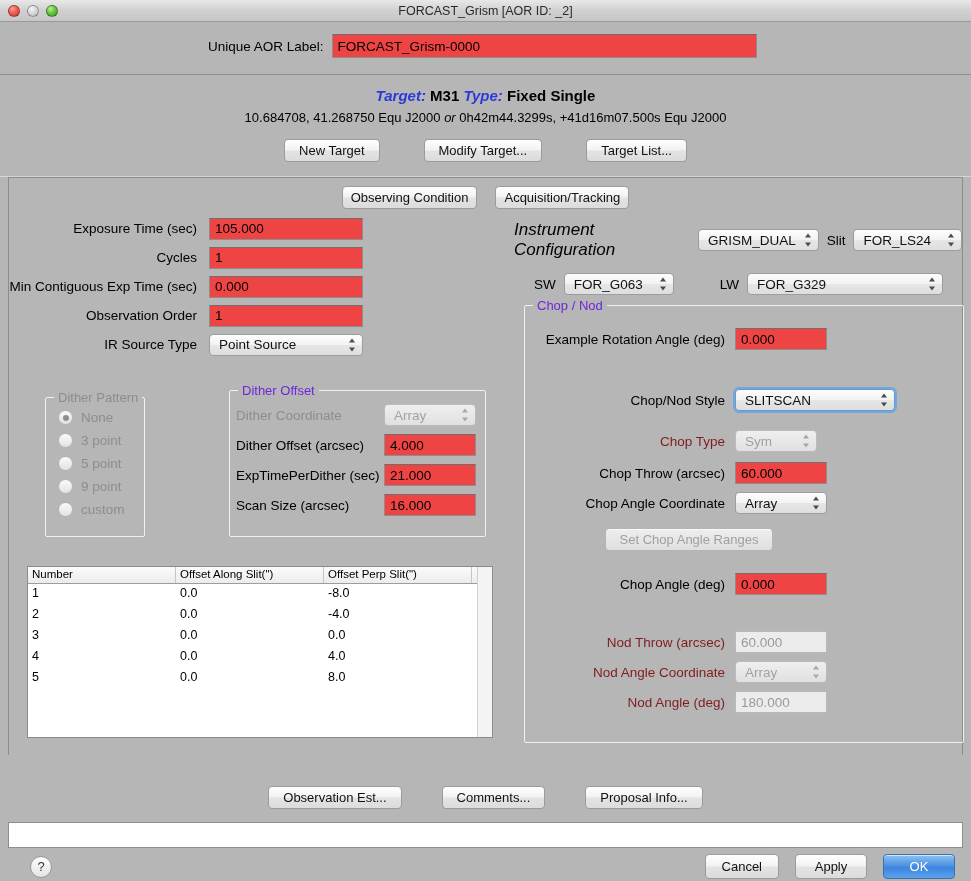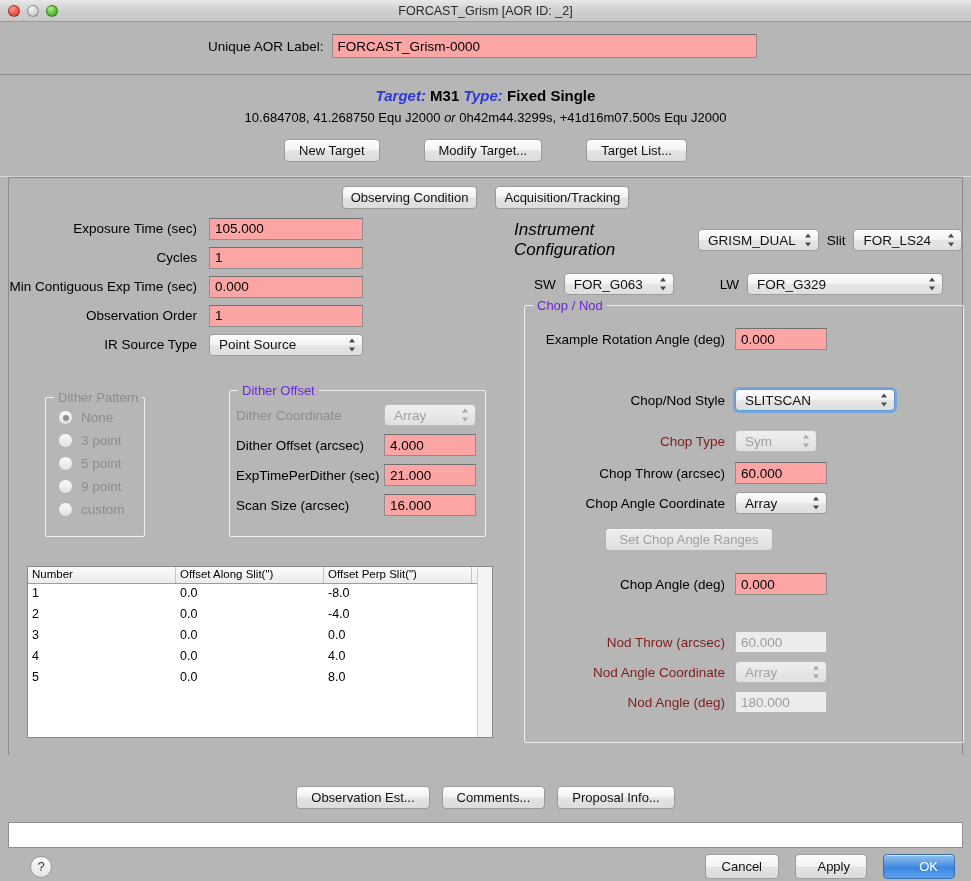--- a/index.html
+++ b/index.html
@@ -43,21 +43,21 @@
   .header-band {
     background: #b6b6b6;
     padding: 12px 0 16px 0;
   }
   .aor-row {
     display: flex; align-items: center; justify-content: flex-start;
     padding-left: 208px;
   }
   .aor-label { font-size: 13.5px; margin-right: 8px; }
   .text-input {
-    background: #fca5a5;
+    background: #ef4444;
     border: 1px solid #8e8e8e;
     border-top-color: #6f6f6f;
     height: 24px;
     padding: 2px 5px;
     font-family: "Liberation Sans", sans-serif;
     font-size: 13.5px;
     color: #000;
     outline: none;
   }
   .aor-input { width: 425px; }
@@ -221,21 +221,21 @@
   .cn-label { width: 210px; text-align: right; padding-right: 10px; font-size: 13.5px; }
   .cn-label.dim { color: #7f1d1d; }
   .inp-cn { width: 92px; height: 22px; }
   .text-input.disabled {
     background: #ececec; color: #9a9a9a; border-color: #b9b9b9;
   }
 
   
   .bottom-actions {
     position: absolute; left: 0; right: 0; top: 786px;
-    display: flex; justify-content: center; gap: 12px;
+    display: flex; justify-content: center; gap: 40px;
   }
   .status-strip {
     position: absolute; left: 8px; right: 8px; top: 822px;
     height: 26px; background: #fff; border: 1px solid #8e8e8e;
   }
   .footer {
     position: absolute; left: 0; right: 0; top: 852px; height: 29px;
     display: flex; align-items: center;
   }
   .help-btn {
@@ -243,21 +243,21 @@
     width: 22px; height: 22px; border-radius: 50%;
     background: linear-gradient(to bottom, #fdfdfd, #e4e4e4);
     border: 1px solid #9a9a9a;
     display: flex; align-items: center; justify-content: center;
     font-size: 13px; color: #333; cursor: default;
   }
   .footer-right {
     margin-left: auto; margin-right: 16px;
     display: flex; gap: 16px; align-items: center;
   }
-  .footer-right .btn { min-width: 72px; text-align: right; padding: 4px 16px; }
+  .footer-right .btn { min-width: 72px; text-align: center; padding: 4px 16px; }
 </style>
 </head>
 <body>
 
 <div class="titlebar">
   <div class="lights">
     <div class="light red"></div>
     <div class="light gray"></div>
     <div class="light green"></div>
   </div>

